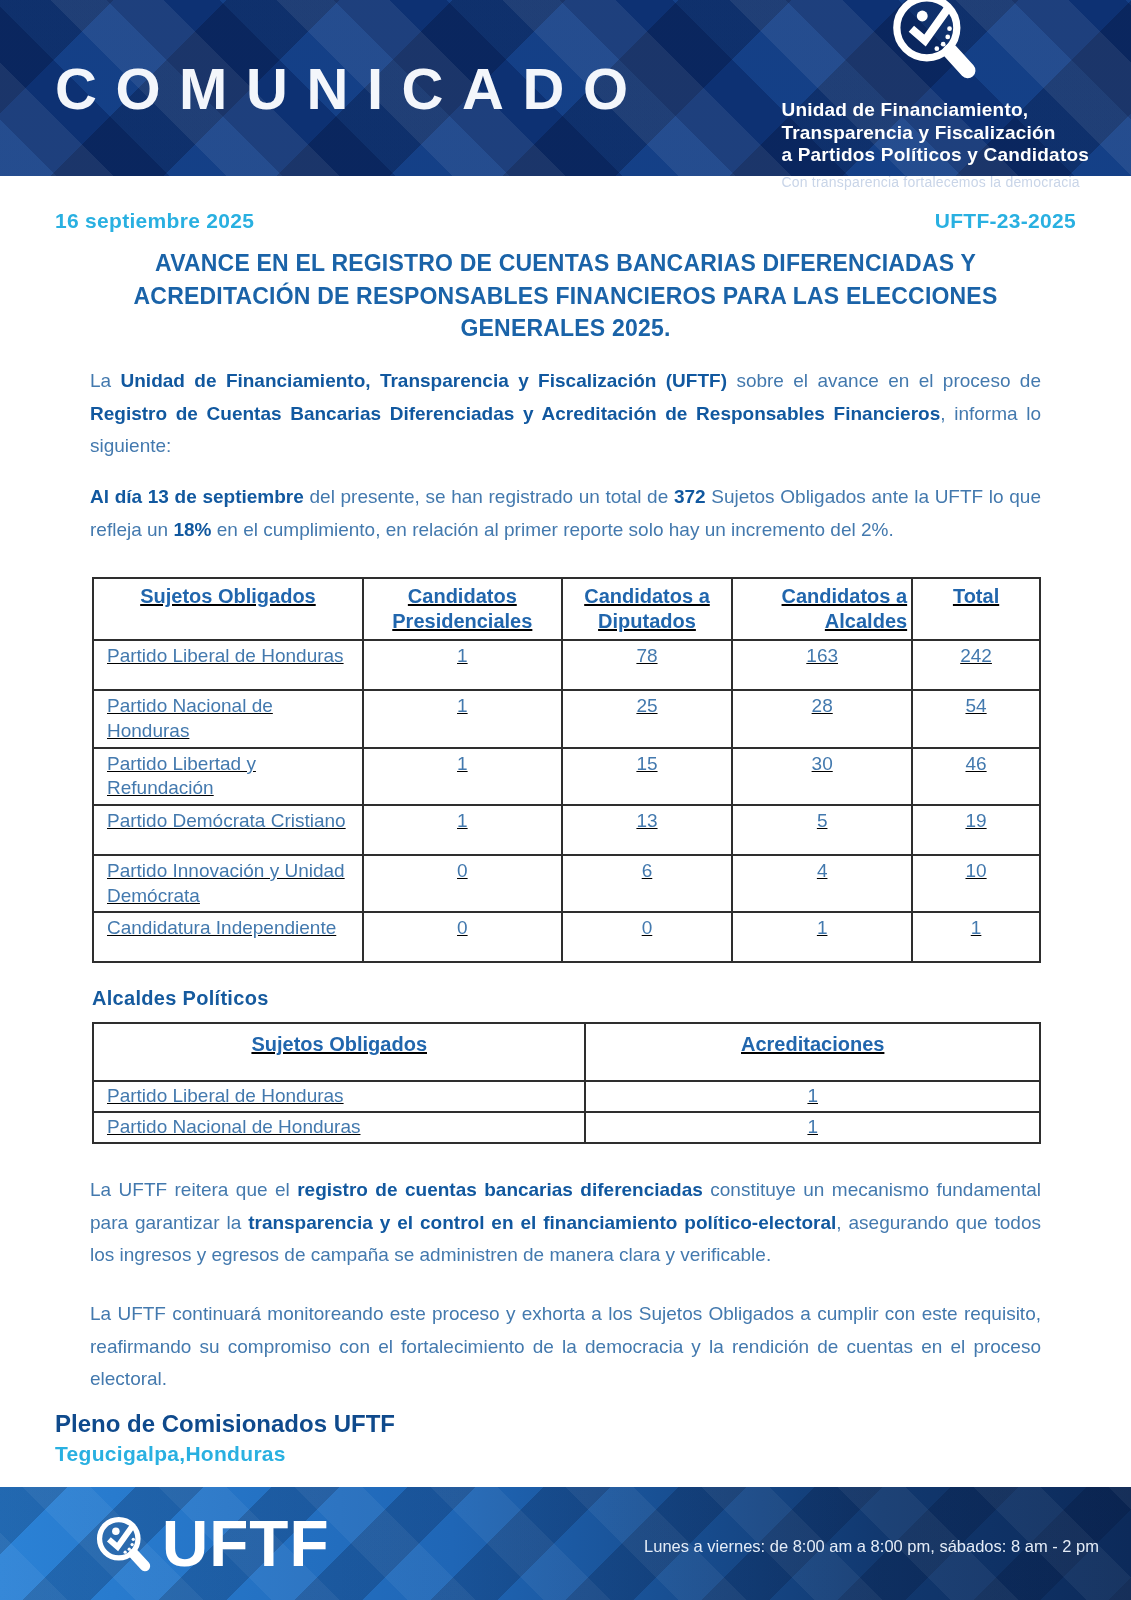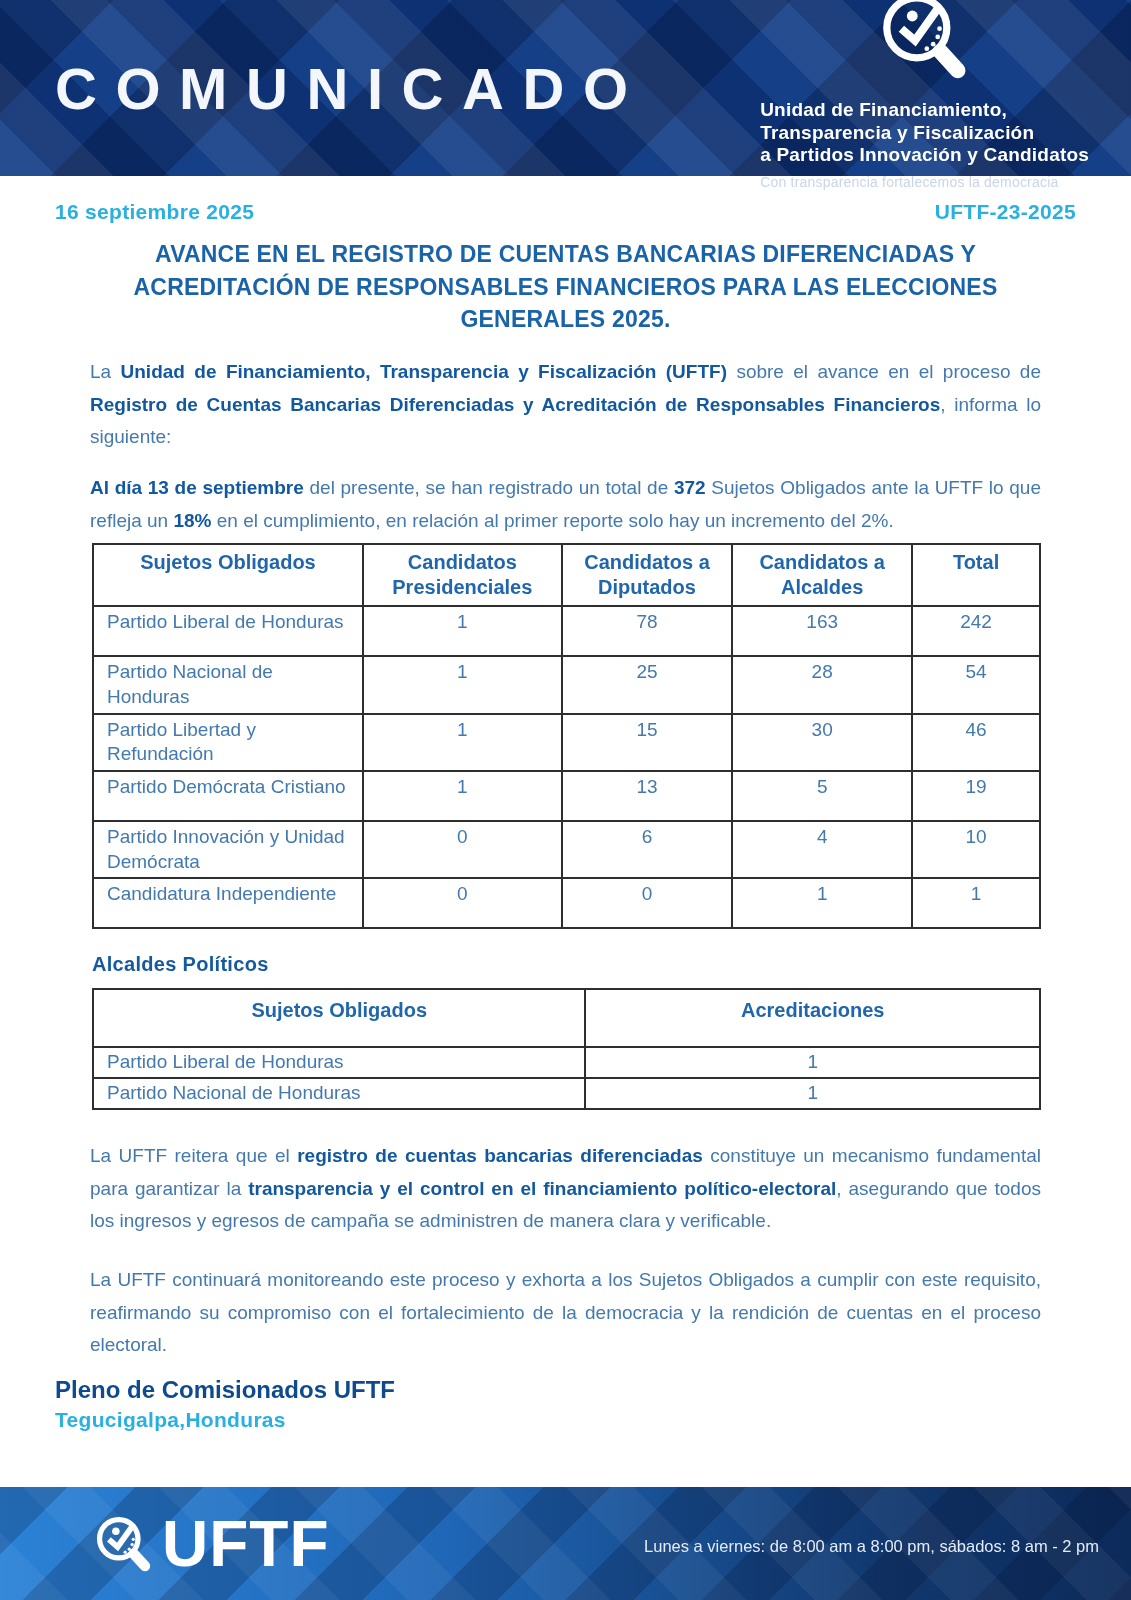--- a/index.html
+++ b/index.html
@@ -16,38 +16,38 @@
       repeating-linear-gradient(45deg, rgba(46,116,205,0.22) 0 40px, transparent 40px 120px, rgba(46,116,205,0.22) 120px 160px);
   }
   .hdr h1{margin:0;color:#f3f6fb;font-size:58px;font-weight:600;letter-spacing:0.32em;white-space:nowrap;}
   .brand{margin-left:auto;display:flex;align-items:center;gap:13px;flex-direction:column;}
   .brand svg{width:100px;height:100px;flex:none;}
   .brand-text{color:#ffffff;}
   .brand-line{font-size:19px;font-weight:700;line-height:1.18;letter-spacing:0.2px;}
   .brand-tagline{font-size:14px;font-weight:400;color:#c9d5e8;margin-top:7px;letter-spacing:0.2px;}
 
   
-  main{flex:1 1 auto;overflow:hidden;padding:4px 55px;box-sizing:border-box;}
+  main{flex:1 1 auto;overflow:hidden;padding:13px 55px;box-sizing:border-box;}
   .meta{display:flex;justify-content:space-between;margin-top:20px;font-size:21px;font-weight:700;color:#29b0e1;letter-spacing:0.3px;}
   .doc-title{max-width:960px;margin:14px auto 0;text-align:center;color:#1a63a8;font-size:23px;font-weight:700;line-height:1.42;letter-spacing:0.2px;}
   .body-p{font-size:19px;line-height:1.72;color:#4379ae;text-align:justify;margin:20px 35px 0 35px;}
   .body-p .b{font-weight:700;color:#11589f;}
   .p2{margin-top:18px;}
   .p3{margin-top:30px;}
   .p4{margin-top:26px;}
 
-  table{border-collapse:collapse;table-layout:fixed;width:calc(100% - 72px);margin:6px 35px 0 37px;}
+  table{border-collapse:collapse;table-layout:fixed;width:calc(100% - 72px);margin:31px 35px 0 37px;text-decoration:underline;}
   th,td{border:2px solid #2e2e2e;box-sizing:border-box;}
   th{color:#2166ad;font-size:20px;font-weight:700;text-align:center;vertical-align:top;padding:5px 4px;line-height:1.25;}
   td{color:#4379ae;font-size:19px;text-align:center;vertical-align:top;padding:3px 8px;line-height:1.3;}
   td.c0{text-align:left;padding-left:13px;}
   .t1 th:nth-child(1){width:28.5%;}
   .t1 th:nth-child(2){width:21%;}
   .t1 th:nth-child(3){width:18%;}
-  .t1 th:nth-child(4){width:19%;}
+  .t1 th:nth-child(4){width:19%;text-align:right;}
   .t1 th:nth-child(5){width:13.5%;}
   .t1 td{height:50px;}
   .sec-heading{margin:24px 0 0 37px;font-size:20px;font-weight:700;color:#155a9e;letter-spacing:0.3px;}
   .t2{margin-top:12px;}
   .t2 th:nth-child(1){width:52%;}
   .t2 th{height:58px;padding-top:8px;}
   .t2 td{height:27px;padding-top:2px;padding-bottom:2px;}
 
   .sig{text-align:left;margin-top:14px;}
   .sig1{font-size:24px;font-weight:700;color:#0f4a8c;}
@@ -81,21 +81,21 @@
         <polyline points="29,47 44,60 69,25" fill="none" stroke="#ffffff" stroke-width="9"></polyline>
         <circle cx="41" cy="33" r="6" fill="#ffffff"></circle>
         <circle cx="71" cy="47" r="2.6" fill="#ffffff"></circle>
         <circle cx="69" cy="56" r="2.6" fill="#ffffff"></circle>
         <circle cx="64" cy="64" r="2.6" fill="#ffffff"></circle>
         <circle cx="57" cy="69" r="2.6" fill="#ffffff"></circle>
       </svg>
       <div class="brand-text">
         <div class="brand-line">Unidad de Financiamiento,</div>
         <div class="brand-line">Transparencia y Fiscalización</div>
-        <div class="brand-line">a Partidos Innovación y Candidatos</div>
+        <div class="brand-line">a Partidos Políticos y Candidatos</div>
         <div class="brand-tagline">Con transparencia fortalecemos la democracia</div>
       </div>
     </div>
   </header>
 
   <main>
     <div class="meta">
       <span>16 septiembre 2025</span>
       <span>UFTF-23-2025</span>
     </div>

